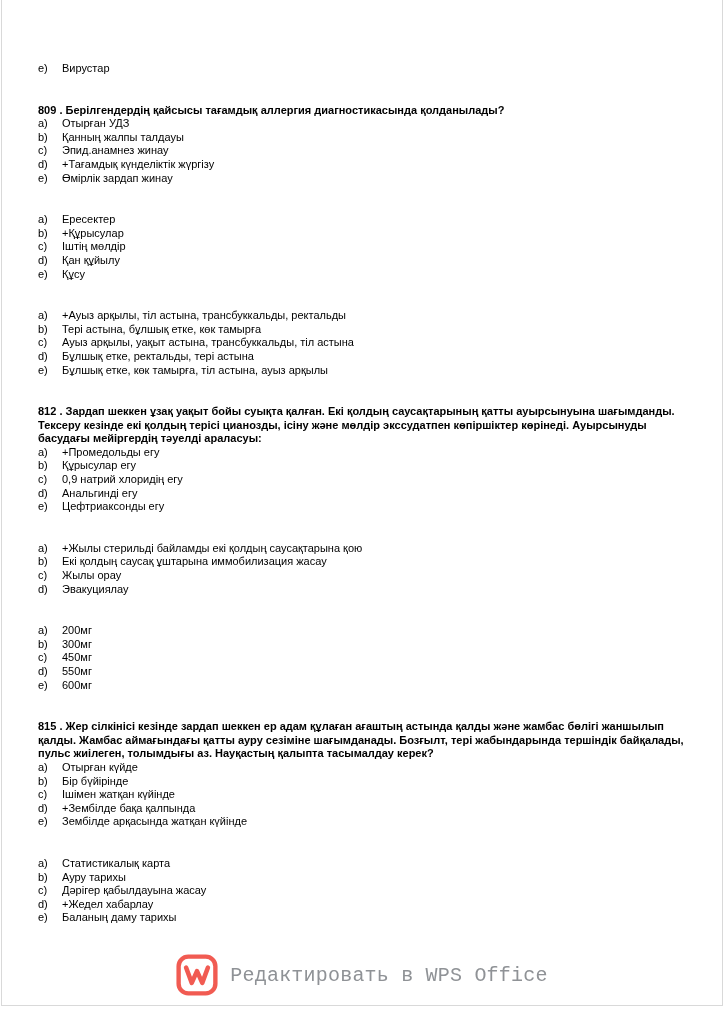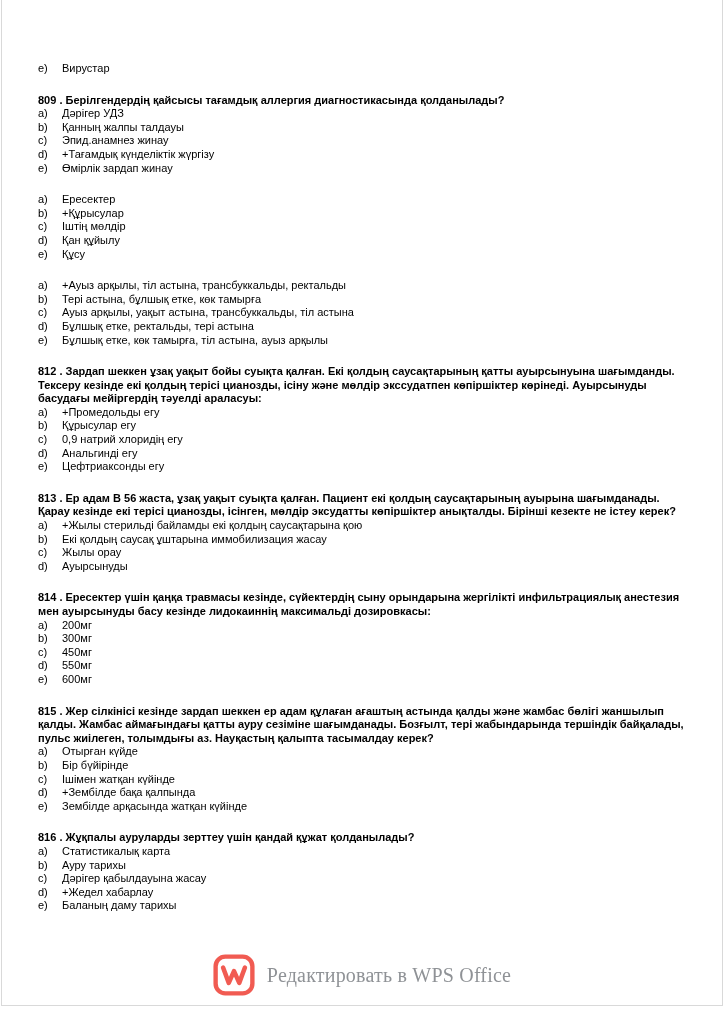--- a/index.html
+++ b/index.html
@@ -20,21 +20,21 @@
     border-top: none;
   }
 
   .content {
     padding: 62px 32px 0 36px;
     font-size: 11px;
     line-height: 13.6px;
     color: #000000;
   }
 
-  .question { margin-top: 18px; }
+  .question { margin-top: 28px; }
   .q-heading { font-weight: bold; }
 
   .option { display: flex; }
   .opt-label { flex: 0 0 24px; width: 24px; }
   .opt-text { flex: 1; }
 
   .footer {
     position: absolute;
     left: 0;
     right: 0;
@@ -43,21 +43,21 @@
     justify-content: center;
     align-items: center;
   }
   .wps-button {
     display: flex;
     align-items: center;
     gap: 12px;
     background: transparent;
     border: none;
     cursor: pointer;
-    font-family: Liberation Serif, serif;
+    font-family: Liberation Mono, monospace;
     justify-content: space-between;
   }
   .wps-logo {
     display: inline-flex;
     color: var(--wps-red, #f15b52);
   }
   .wps-label {
     font-size: 20px;
     color: #8f9296;
     letter-spacing: 0.2px;
@@ -70,21 +70,21 @@
   <div class="content" id="content">
       <div class="option">
     <span class="opt-label">e)</span>
     <span class="opt-text">Вирустар</span>
   </div>
       <div class="question">
     <div class="q-heading">809 . Берілгендердің қайсысы тағамдық аллергия диагностикасында қолданылады?</div>
     <div class="q-options">
           <div class="option">
     <span class="opt-label">a)</span>
-    <span class="opt-text">Дәрігер УДЗ</span>
+    <span class="opt-text">Отырған УДЗ</span>
   </div>
           <div class="option">
     <span class="opt-label">b)</span>
     <span class="opt-text">Қанның жалпы талдауы</span>
   </div>
           <div class="option">
     <span class="opt-label">c)</span>
     <span class="opt-text">Эпид.анамнез жинау</span>
   </div>
           <div class="option">
@@ -164,42 +164,40 @@
     <span class="opt-label">d)</span>
     <span class="opt-text">Анальгинді егу</span>
   </div>
           <div class="option">
     <span class="opt-label">e)</span>
     <span class="opt-text">Цефтриаксонды егу</span>
   </div>
         </div>
   </div>
       <div class="question">
-    <div class="q-heading">813 . Ер адам В 56 жаста, ұзақ уақыт суықта қалған. Пациент екі қолдың саусақтарының ауырына шағымданады. Қарау кезінде екі терісі цианозды, ісінген, мөлдір эксудатты көпіршіктер анықталды. Бірінші кезекте не істеу керек?</div>
     <div class="q-options">
           <div class="option">
     <span class="opt-label">a)</span>
     <span class="opt-text">+Жылы стерильді байламды екі қолдың саусақтарына қою</span>
   </div>
           <div class="option">
     <span class="opt-label">b)</span>
     <span class="opt-text">Екі қолдың саусақ ұштарына иммобилизация жасау</span>
   </div>
           <div class="option">
     <span class="opt-label">c)</span>
     <span class="opt-text">Жылы орау</span>
   </div>
           <div class="option">
     <span class="opt-label">d)</span>
-    <span class="opt-text">Ауырсынуды</span>
-  </div>
-        </div>
-  </div>
-      <div class="question">
-    <div class="q-heading">814 . Ересектер үшін қаңқа травмасы кезінде, сүйектердің сыну орындарына жергілікті инфильтрациялық анестезия мен ауырсынуды басу кезінде лидокаиннің максимальді дозировкасы:</div>
+    <span class="opt-text">Эвакуциялау</span>
+  </div>
+        </div>
+  </div>
+      <div class="question">
     <div class="q-options">
           <div class="option">
     <span class="opt-label">a)</span>
     <span class="opt-text">200мг</span>
   </div>
           <div class="option">
     <span class="opt-label">b)</span>
     <span class="opt-text">300мг</span>
   </div>
           <div class="option">
@@ -235,21 +233,20 @@
     <span class="opt-label">d)</span>
     <span class="opt-text">+Зембілде бақа қалпында</span>
   </div>
           <div class="option">
     <span class="opt-label">e)</span>
     <span class="opt-text">Зембілде арқасында жатқан күйінде</span>
   </div>
         </div>
   </div>
       <div class="question">
-    <div class="q-heading">816 . Жұқпалы ауруларды зерттеу үшін қандай құжат қолданылады?</div>
     <div class="q-options">
           <div class="option">
     <span class="opt-label">a)</span>
     <span class="opt-text">Статистикалық карта</span>
   </div>
           <div class="option">
     <span class="opt-label">b)</span>
     <span class="opt-text">Ауру тарихы</span>
   </div>
           <div class="option">

